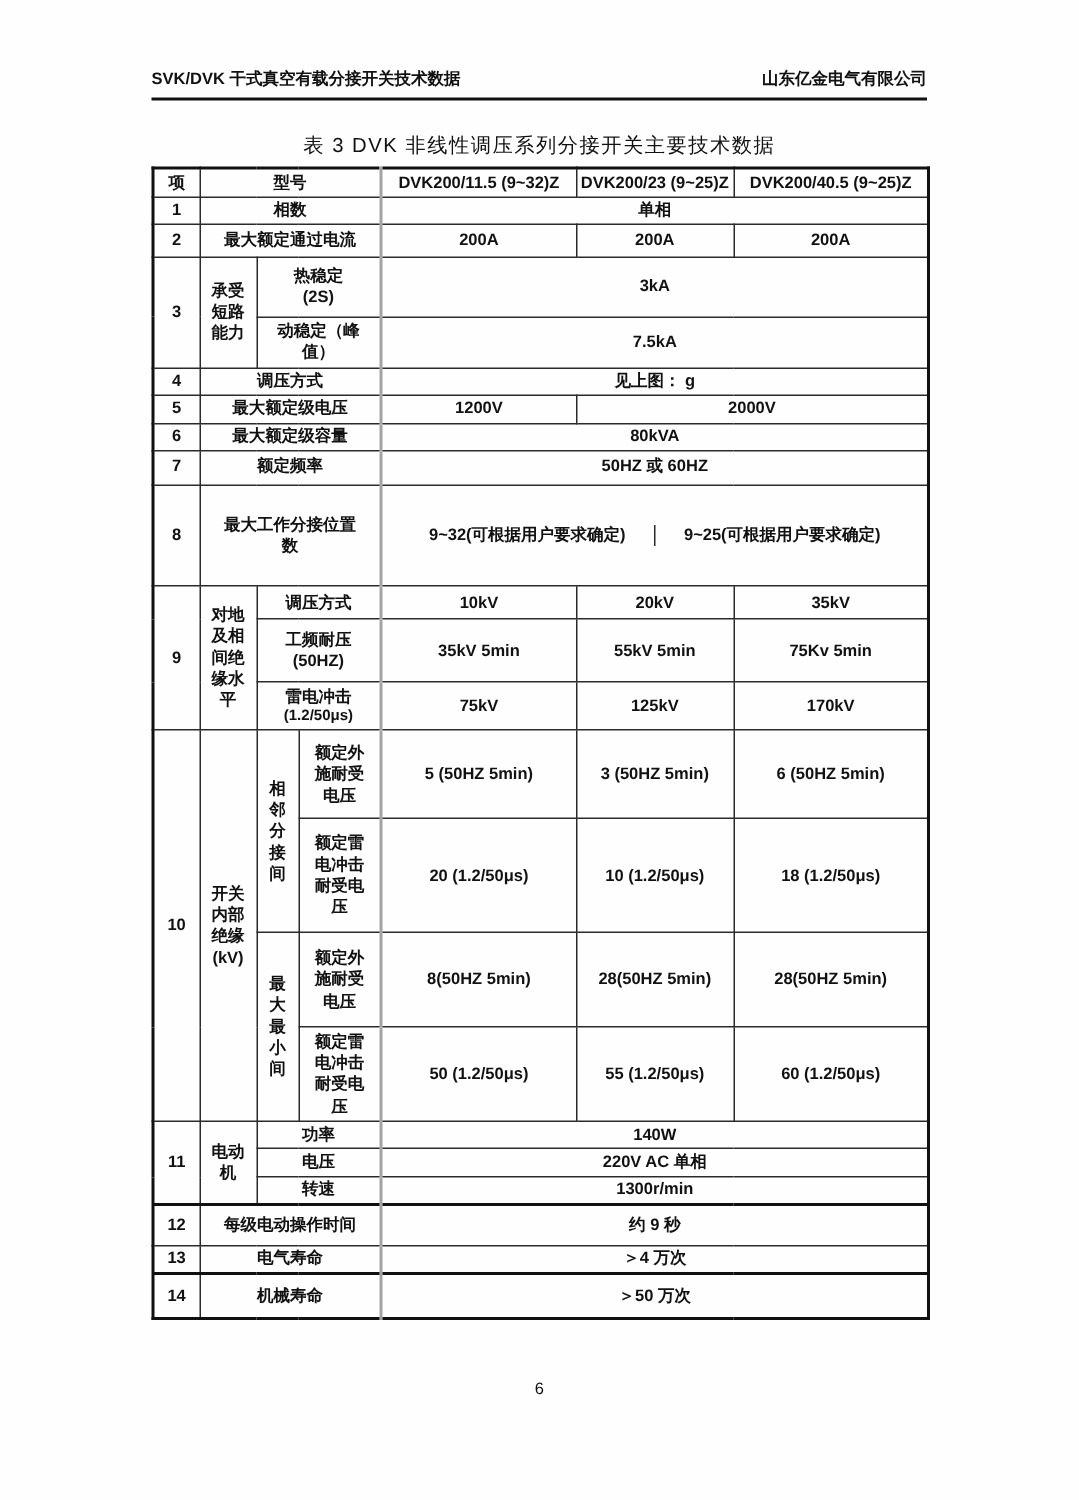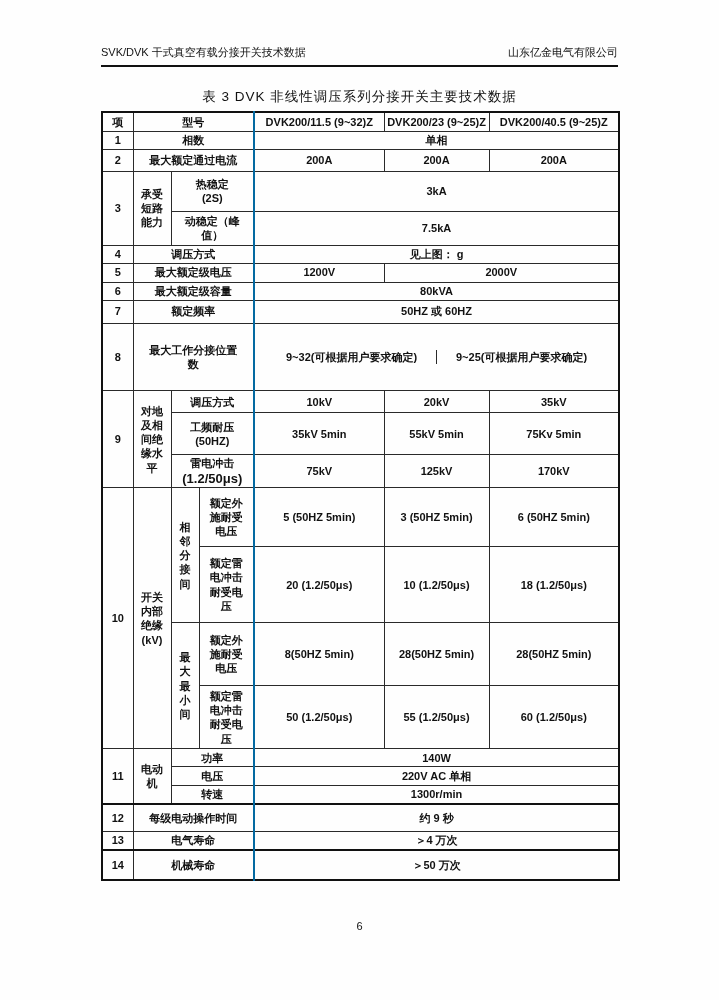--- a/index.html
+++ b/index.html
@@ -6,43 +6,43 @@
   .page {
     width:719px; height:1000px; background:#fefefe; margin:0 auto;
     position:relative; overflow:hidden;
     font-family:"Liberation Sans","DejaVu Sans",sans-serif;
     color:#111;
   }
   .content { width:517px; margin:0 auto; }
   .doc-header {
     margin-top:45px; padding-bottom:5px; border-bottom:2px solid #111;
     display:flex; justify-content:space-between; align-items:flex-end;
-    font-size:11px; font-weight:normal;
+    font-size:11px; font-weight:bold;
   }
   .doc-title {
     margin-top:21px; text-align:center; font-size:13.5px; font-weight:normal;
     letter-spacing:1px;
   }
   table.tbl {
     border-collapse:collapse; table-layout:fixed; width:517px;
     margin-top:5px; border:2px solid #111;
     font-size:11px; font-weight:600;
   }
   .tbl td {
     border:1px solid #2a2a2a; text-align:center; vertical-align:middle;
     padding:1px 2px; line-height:1.3; white-space:pre-line;
     overflow:hidden;
   }
-  .tbl td.dl { border-left:2px solid #0369a1; }
+  .tbl td.dl { border-left:2px solid #a3a3a3; }
   .tbl tr.thick-top td { border-top:2px solid #111; }
   .tbl td.nopad { padding:12px; }
   .split { display:flex; width:100%; height:100%; align-items:stretch; }
   .split > div { flex:1; display:flex; align-items:center; justify-content:center; }
   .split > div:first-child { border-right:1px solid #2a2a2a; }
-  .sub { font-size:13px; display:block; line-height:1.2; }
+  .sub { font-size:10px; display:block; line-height:1.2; }
   .page-number {
     position:absolute; bottom:68px; left:0; width:100%;
     text-align:center; font-size:11px;
   }
 </style>
 </head>
 <body>
 
 <div class="page">
   <div class="content">

